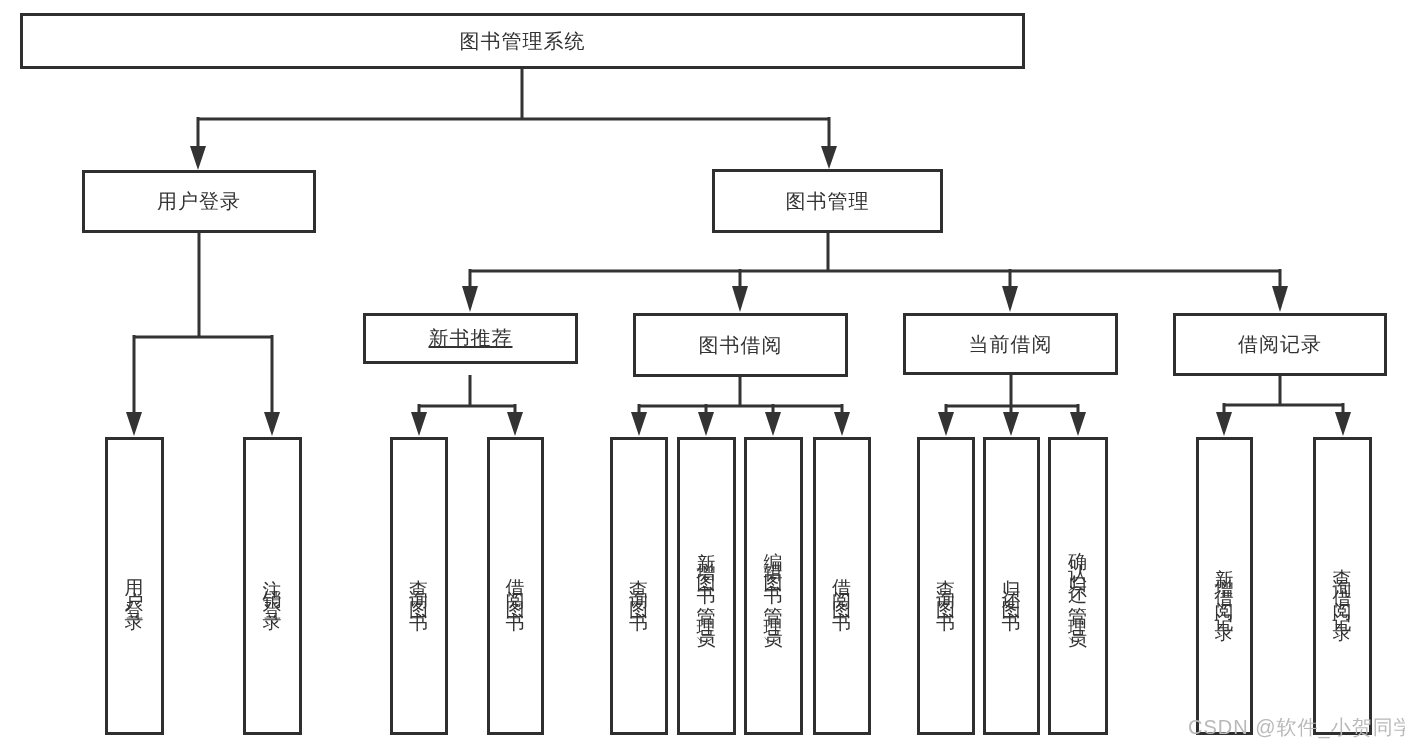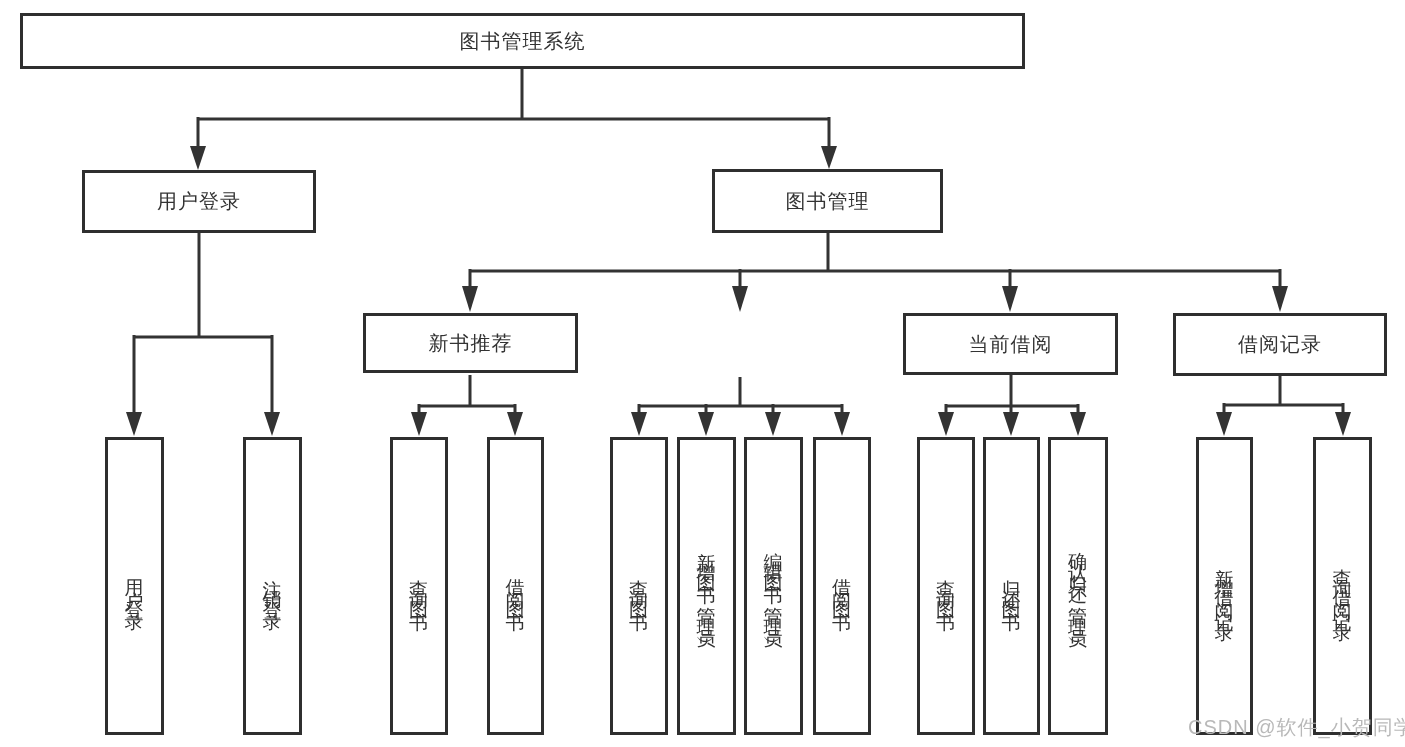--- a/index.html
+++ b/index.html
@@ -104,22 +104,25 @@
     <span>图书管理系统</span>
   </div>
 
   <div class="node h" style="left:82px; top:170px; width:234px; height:63px;">
     <span>用户登录</span>
   </div>
   <div class="node h" style="left:712px; top:169px; width:231px; height:64px;">
     <span>图书管理</span>
   </div>
 
-  <div class="node h" style="left:363px; top:313px; width:215px; height:60px;">
+  <div class="node h" style="left:363px; top:313px; width:215px; height:51px;text-decoration:underline;">
     <span>新书推荐</span>
+  </div>
+  <div class="node h" style="left:633px; top:313px; width:215px; height:64px;">
+    <span>图书借阅</span>
   </div>
   <div class="node h" style="left:1173px; top:313px; width:214px; height:63px;">
     <span>借阅记录</span>
   </div>
   <div class="node h" style="left:903px; top:313px; width:215px; height:62px;">
     <span>当前借阅</span>
   </div>
 
   <div class="node leaf" style="left:105px; width:59px;">
     <span class="vtext">用户登录</span>

